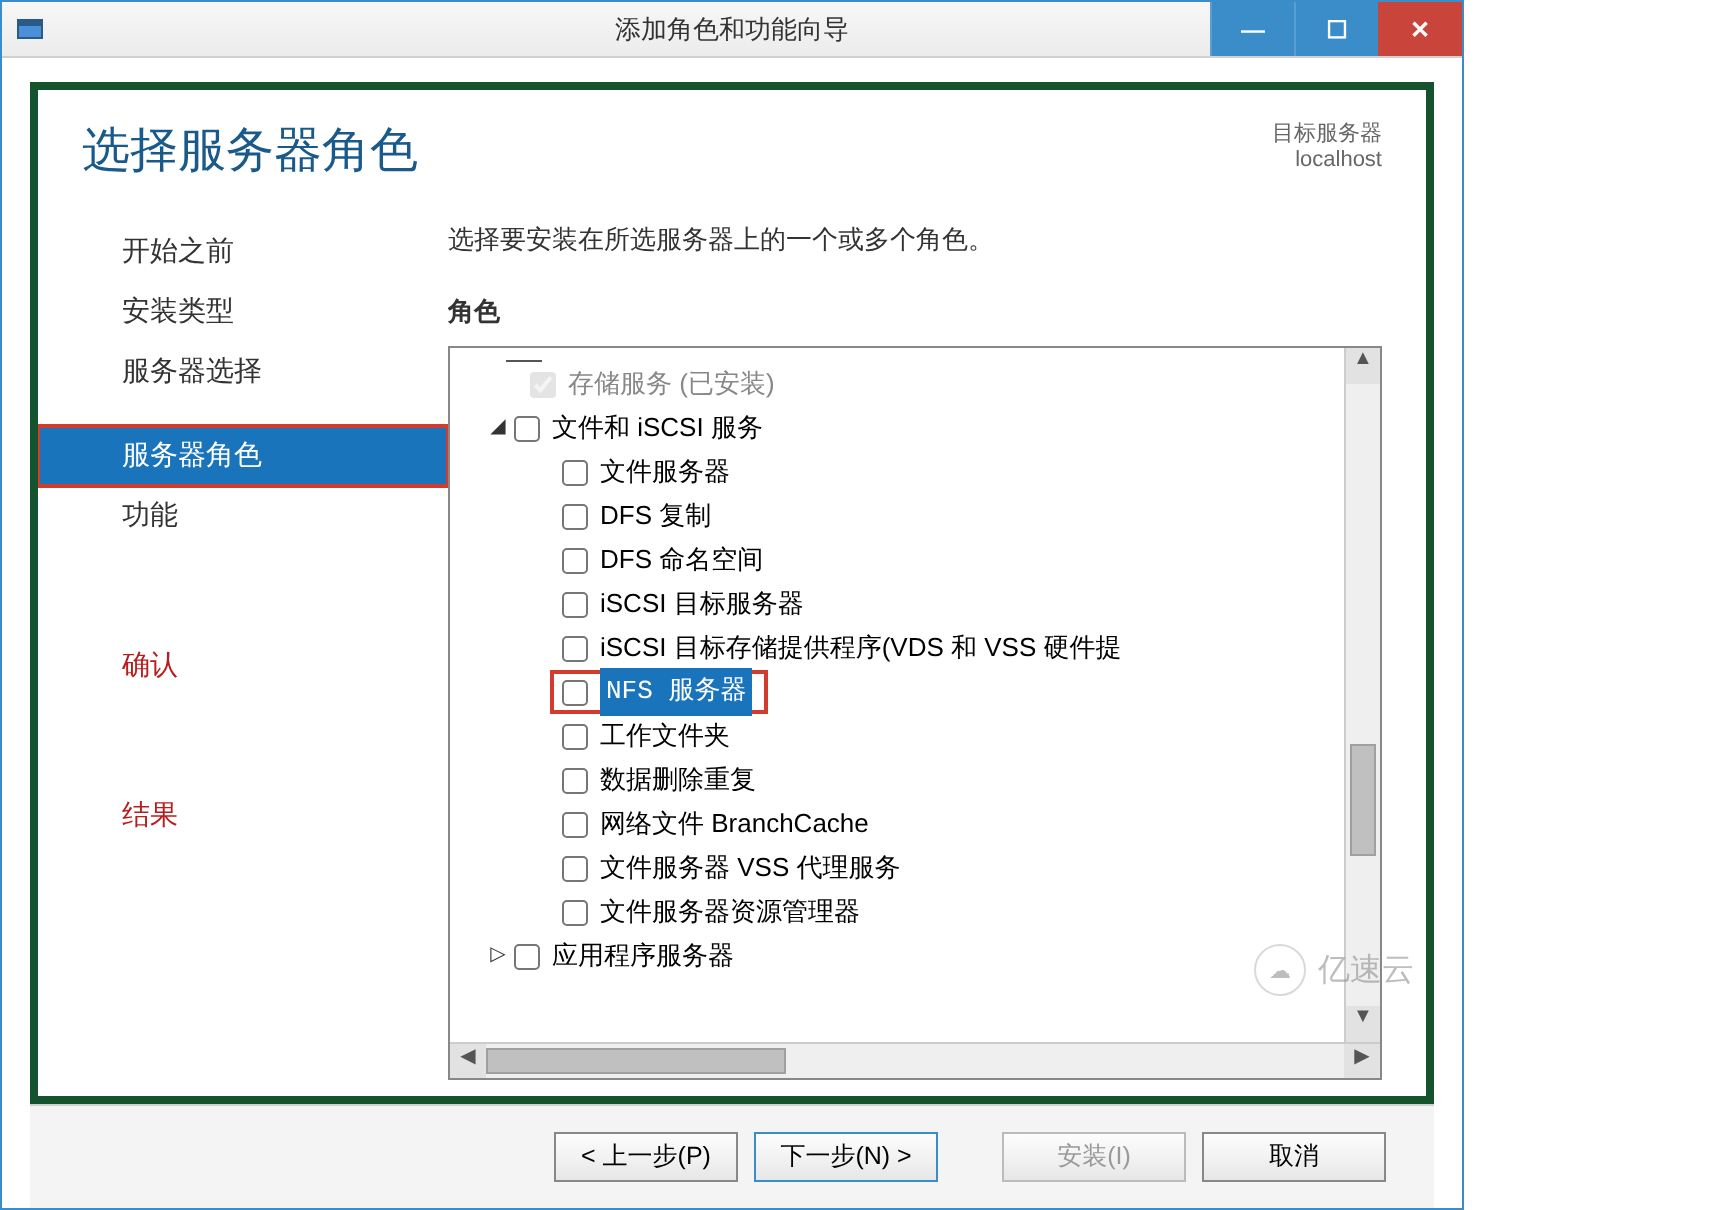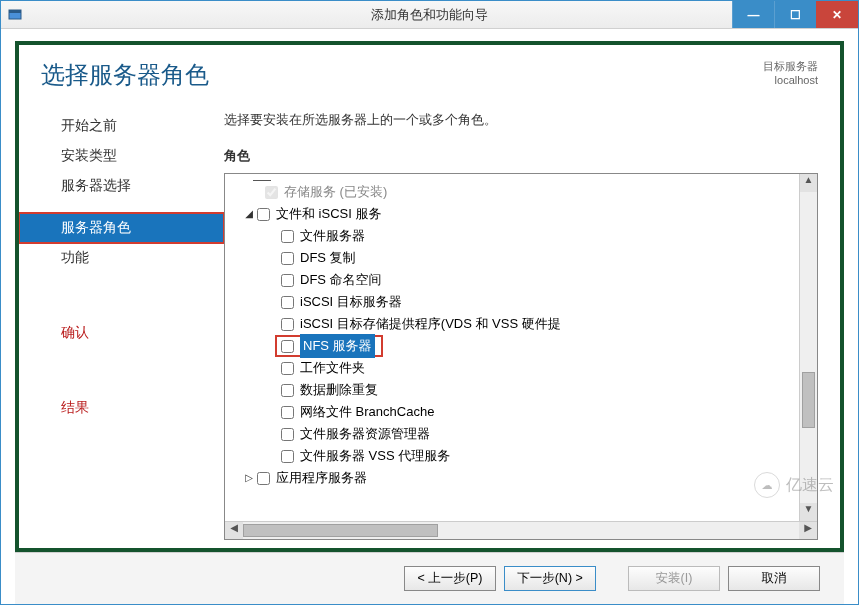--- a/index.html
+++ b/index.html
@@ -6,21 +6,21 @@
   body {
     margin: 0;
     font-family: "Microsoft YaHei", "Segoe UI", sans-serif;
     background: #fff;
     width: 859px;
     height: 605px;
     overflow: hidden;
     font-size: 13px;
   }
   .window {
-    width: 859px;
+    width: 732px;
     height: 605px;
     border: 1px solid #3a8dc8;
     background: #fff;
     display: flex;
     flex-direction: column;
   }
   .titlebar {
     height: 28px;
     background: linear-gradient(#f7f7f7, #ececec);
     border-bottom: 1px solid #d0d0d0;
@@ -228,20 +228,21 @@
     margin: 0 6px 0 0;
     width: 13px; height: 13px;
   }
   .tree-row.disabled { color: #888; }
   .tree-row.disabled input { opacity: 0.6; }
   .tree-row .label { }
   .tree-row.selected .label {
     background: #1974bc;
     color: #fff;
     padding: 1px 3px;
+    font-family: Liberation Mono, monospace;
   }
   .highlight-box {
     border: 2px solid #d23c2f;
     padding: 0 6px 0 4px;
     display: inline-flex;
     align-items: center;
     height: 22px;
   }
   .desc-col {
     width: 205px;
@@ -400,25 +401,25 @@
                     <div class="tree-row" style="padding-left:56px">
                       <input type="checkbox" style="">
                       <span class="label">数据删除重复</span>
                     </div>
                     <div class="tree-row" style="padding-left:56px">
                       <input type="checkbox" style="">
                       <span class="label">网络文件 BranchCache</span>
                     </div>
                     <div class="tree-row" style="padding-left:56px">
                       <input type="checkbox" style="">
+                      <span class="label">文件服务器 VSS 代理服务</span>
+                    </div>
+                    <div class="tree-row" style="padding-left:56px">
+                      <input type="checkbox" style="">
                       <span class="label">文件服务器资源管理器</span>
-                    </div>
-                    <div class="tree-row" style="padding-left:56px">
-                      <input type="checkbox" style="">
-                      <span class="label">文件服务器 VSS 代理服务</span>
                     </div>
 
                     <div class="tree-row" style="padding-left:18px">
                       <span class="expander">▷</span>
                       <input type="checkbox" style="">
                       <span class="label">应用程序服务器</span>
                     </div>
 
                   </div>
                   <div class="vscroll">

